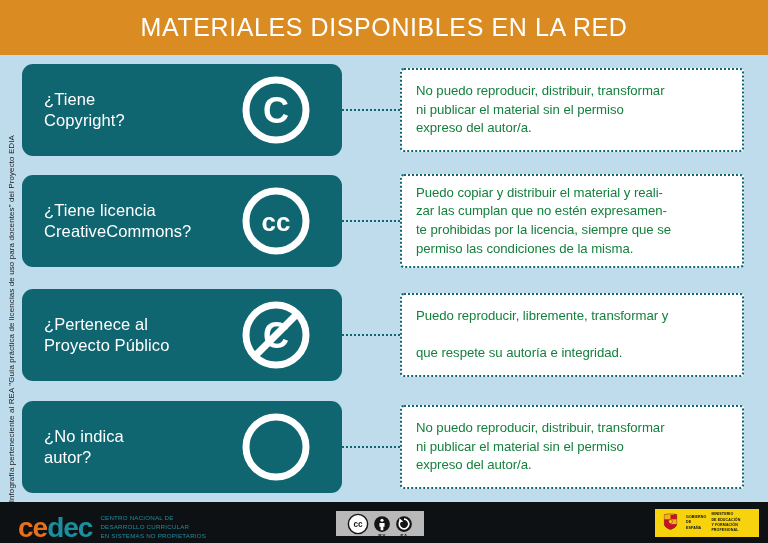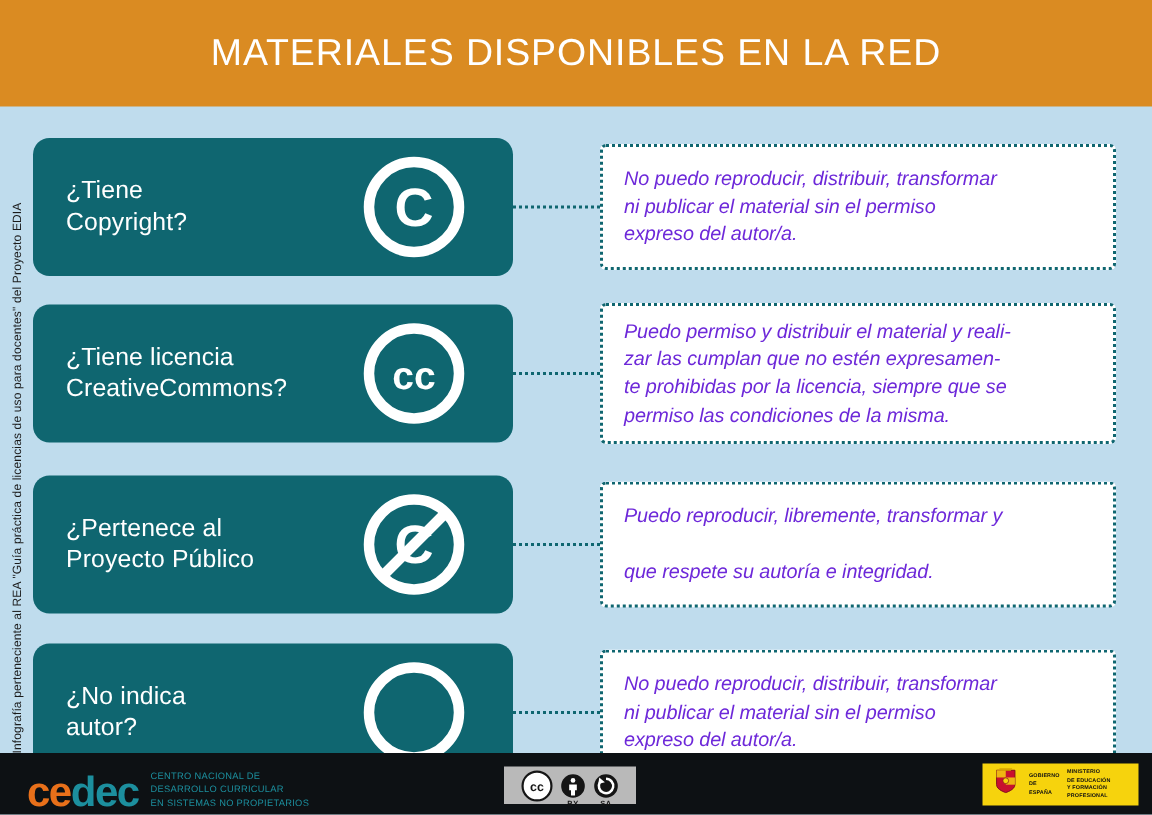--- a/index.html
+++ b/index.html
@@ -13,21 +13,21 @@
     position: relative;
     width: 768px;
     height: 543px;
     background: #bfdced;
   }
 
   
   #header-bar {
     position: absolute;
     left: 0; top: 0;
-    width: 768px; height: 71px;
+    width: 768px; height: 55px;
     background: #da8b22;
     display: flex;
     align-items: center;
     justify-content: center;
   }
   #header-title {
     color: #ffffff;
     font-size: 25px;
     letter-spacing: 0.6px;
     font-weight: 400;
@@ -54,21 +54,21 @@
     color: #1a1a1a;
     white-space: nowrap;
     letter-spacing: 0.1px;
     padding-bottom: 2px;
   }
 
   
   #body-area {
     position: absolute;
     left: 22px; top: 56px;
-    width: 746px; height: 446px; margin-top: 28px;
+    width: 746px; height: 446px;
   }
 
   .row {
     position: absolute;
     left: 0;
     width: 746px;
     height: 92px;
     display: flex;
     align-items: center;
   }
@@ -117,25 +117,24 @@
     width: 344px;
     min-height: 84px;
     background: #ffffff;
     border: 2px dotted #0f6670;
     border-radius: 4px;
     display: flex;
     align-items: center;
     padding: 8px 14px;
   }
   .a-text {
-    color: #6d28d9;
+    color: #15803d;
     font-size: 13.2px;
     line-height: 1.42;
     letter-spacing: -0.05px;
-    font-style: italic;
   }
 
   
   #footer-bar {
     position: absolute;
     left: 0; top: 502px;
     width: 768px; height: 51px;
     background: #0d1114;
     display: flex;
     align-items: center;
@@ -252,21 +251,21 @@
         <div class="q-icon">
           <svg width="70" height="70" viewBox="0 0 70 70">
             <circle cx="35" cy="35" r="30" fill="none" stroke="#ffffff" stroke-width="7"></circle>
             <text x="35" y="36" fill="#ffffff" font-family="Liberation Sans, sans-serif" font-size="26" font-weight="bold" text-anchor="middle" dominant-baseline="central">cc</text>
           </svg>
         </div>
       </div>
       <div class="connector"></div>
       <div class="a-box">
         <div class="a-text">
-          <span>Puedo permiso y distribuir el material y reali-</span><br>
+          <span>Puedo copiar y distribuir el material y reali-</span><br>
           <span>zar las cumplan que no estén expresamen-</span><br>
           <span>te prohibidas por la licencia, siempre que se</span><br>
           <span>permiso las condiciones de la misma.</span>
         </div>
       </div>
     </div>
 
     <div class="row" style="top:233px">
       <div class="q-card">
         <div class="q-text">

